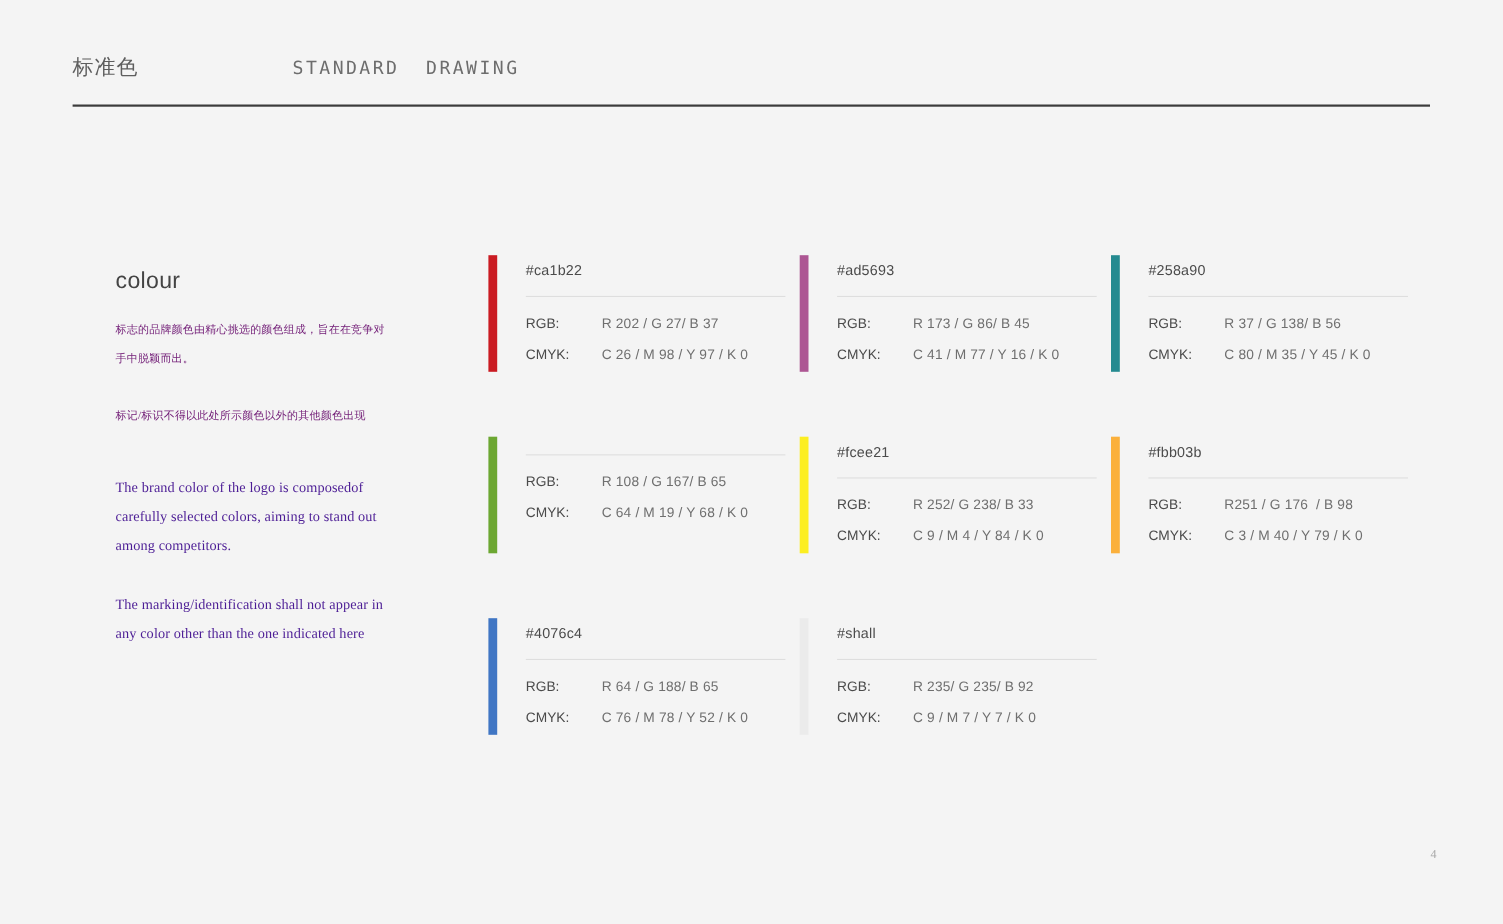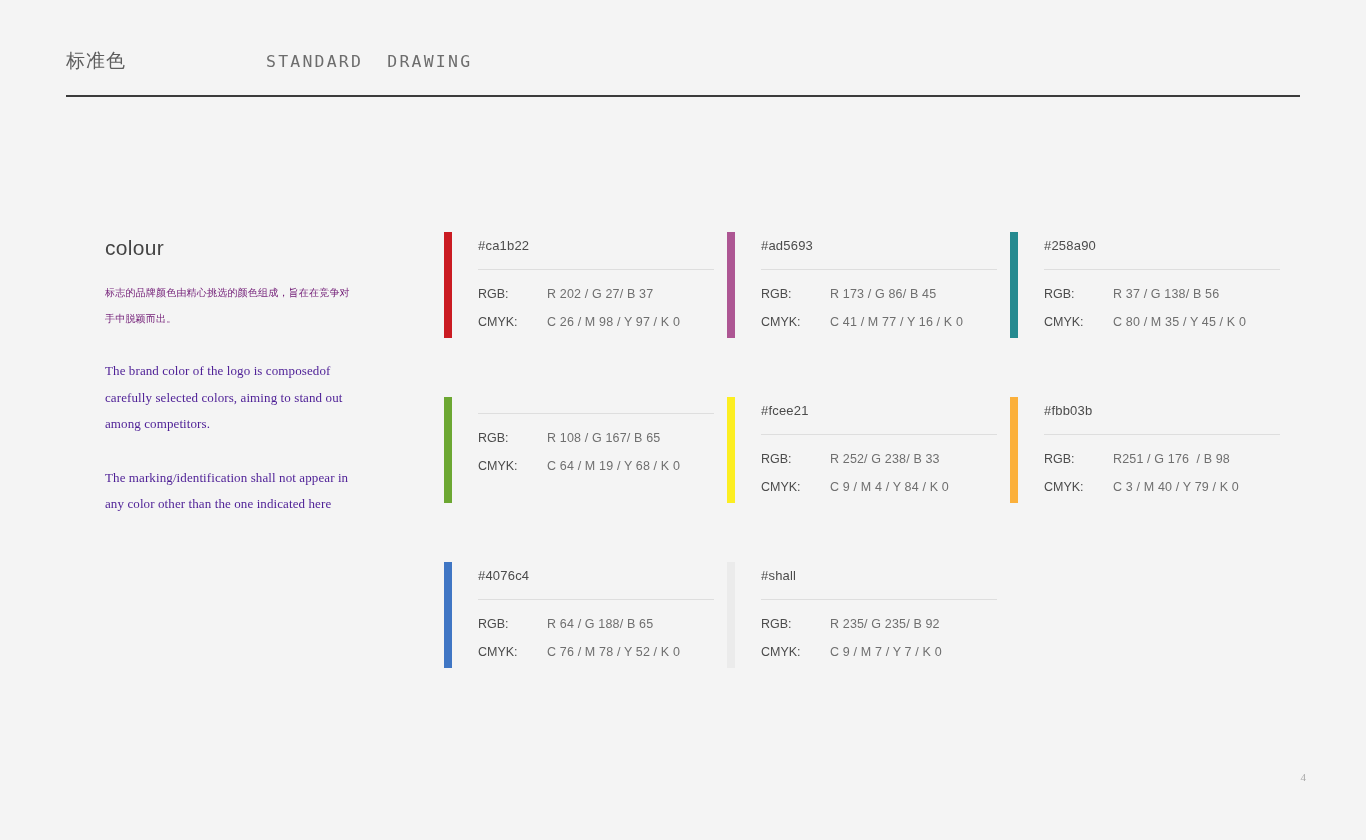--- a/index.html
+++ b/index.html
@@ -48,21 +48,21 @@
     top: 51px;
     width: 1234px;
     height: 2px;
     background: #3b3b3b;
   }
 
   
   .desc-col {
     position: absolute;
     left: 105px;
-    top: 236px;
+    top: 244px;
     width: 245px;
   }
   .desc-title {
     font-size: 21px;
     color: #444444;
     font-weight: 400;
     letter-spacing: 0.3px;
     margin: 0 0 20px 0;
     font-family: "Liberation Sans", sans-serif;
   }
@@ -168,20 +168,21 @@
 
 <div class="page-header">
   <div class="header-cn">标准色</div>
   <div class="header-en">STANDARD  DRAWING</div>
   <div class="header-rule"></div>
 </div>
 
 <div class="desc-col">
   <h1 class="desc-title">colour</h1>
   <p class="desc-cn">标志的品牌颜色由精心挑选的颜色组成，旨在在竞争对手中脱颖而出。</p>
+  <p class="desc-cn second">标记/标识不得以此处所示颜色以外的其他颜色出现</p>
   <p class="desc-en">The brand color of the logo is composedof carefully selected colors, aiming to stand out among competitors.</p>
   <p class="desc-en">The marking/identification shall not appear in any color other than the one indicated here</p>
 </div>
 
 <div class="cards">
 
   <div class="card-row">
     <div class="card">
       <div class="swatch" style="background: rgb(202, 27, 34);"></div>
       <div class="card-body">

